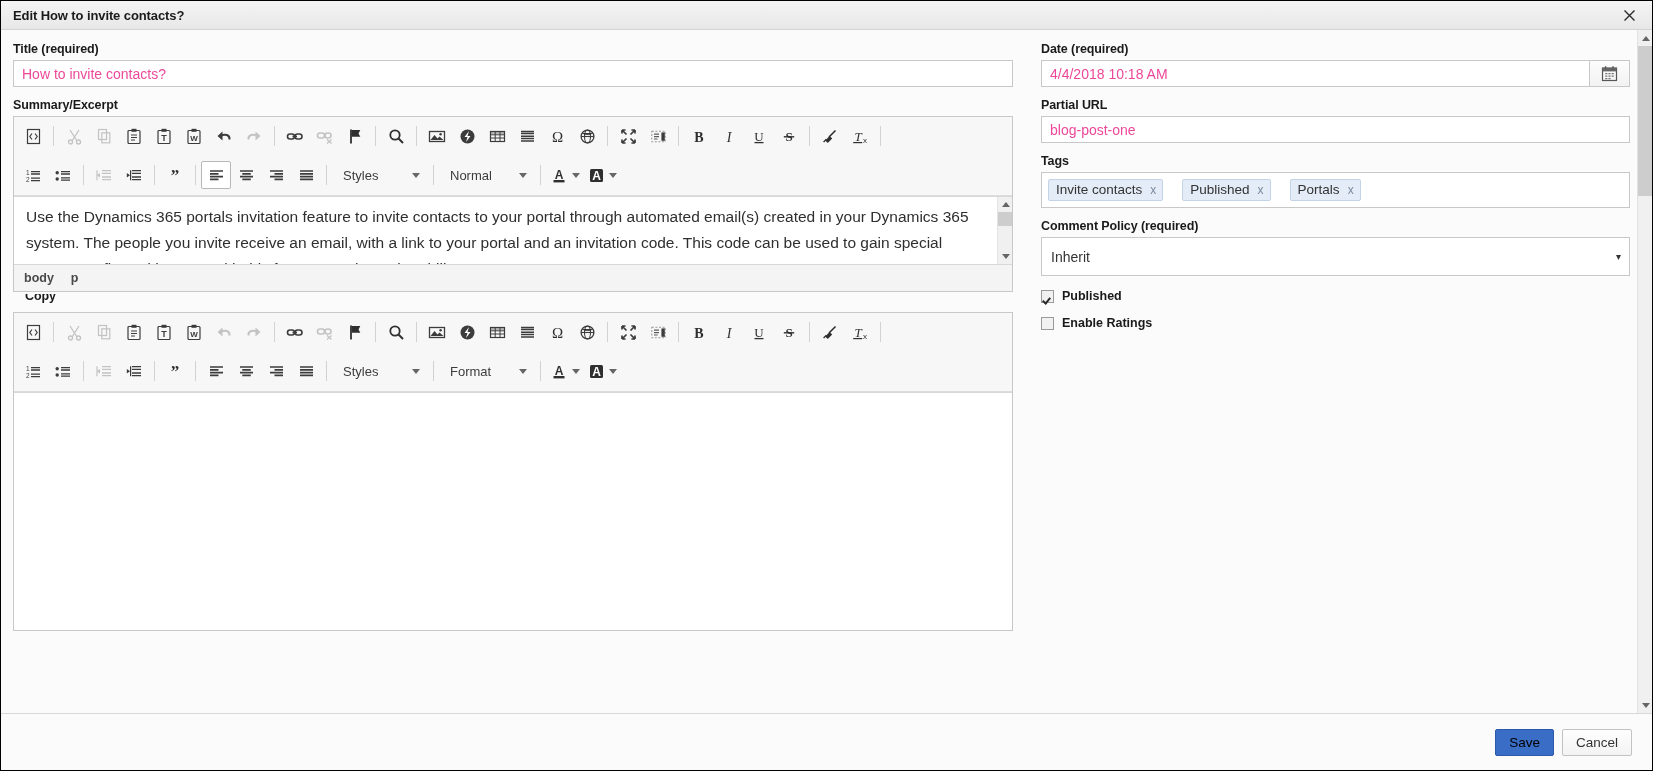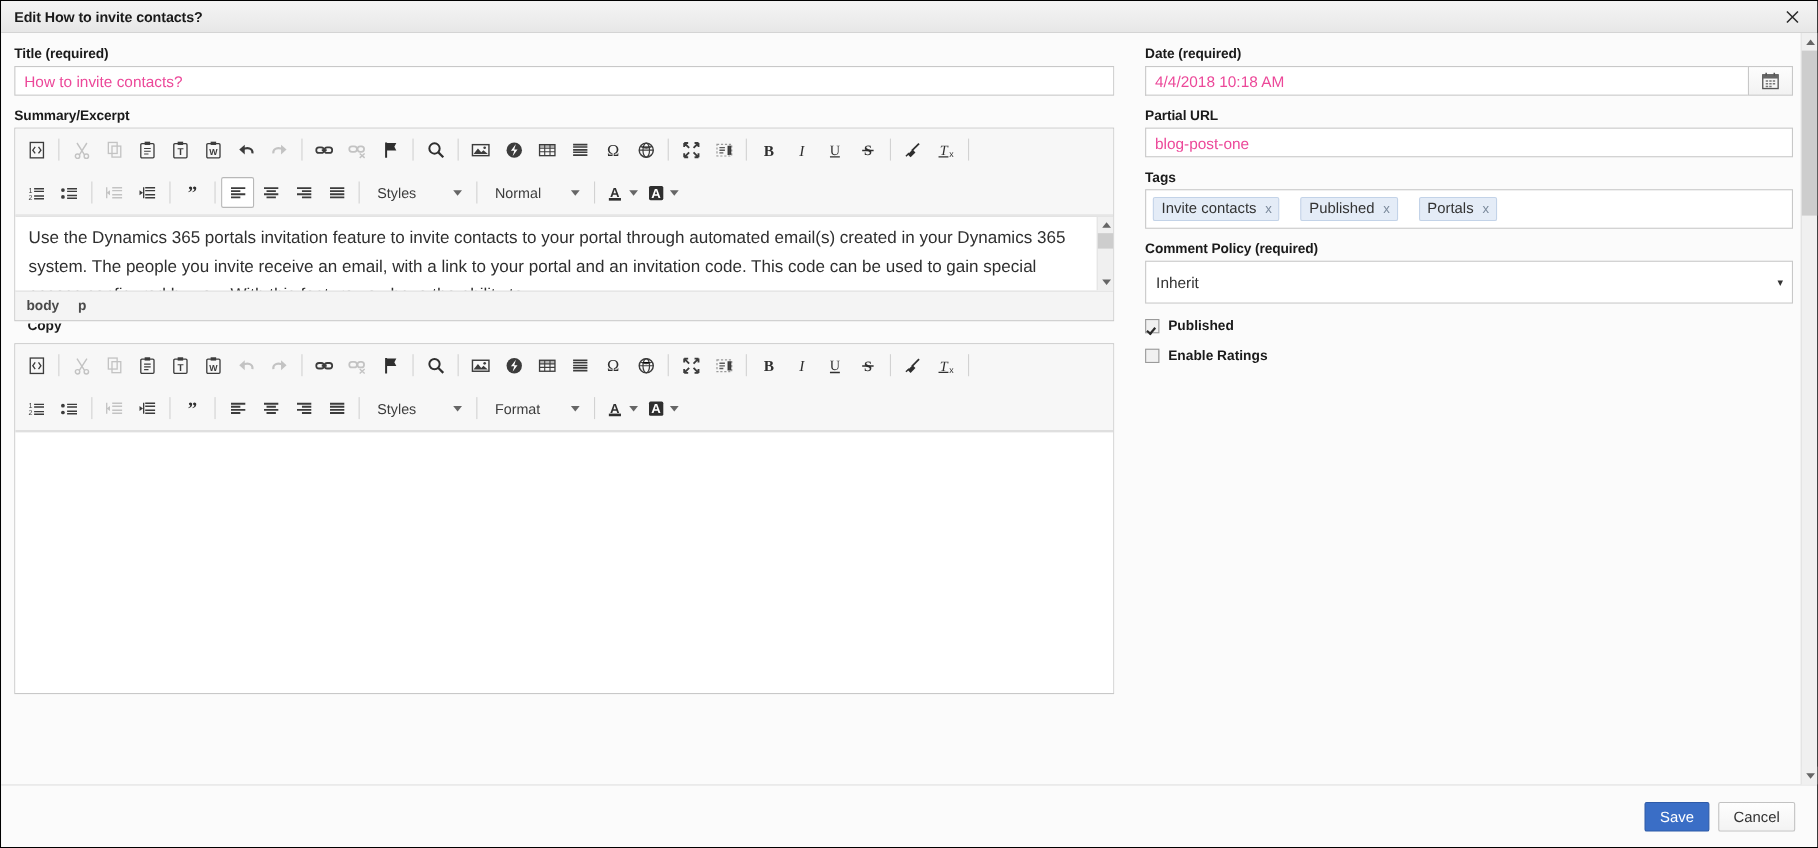--- a/index.html
+++ b/index.html
@@ -339,21 +339,21 @@
     padding: 0 13px;
     font-size: 13.5px;
     font-family: "Liberation Sans", sans-serif;
     border-radius: 2px;
     cursor: pointer;
     display: flex; align-items: center; justify-content: center;
   }
   .btn-primary {
     background: #3a6ec6;
     border: 1px solid #2d5aa8;
-    color: #ffffff;
+    color: #000000;
   }
   .btn-default {
     background: linear-gradient(to bottom, #fefefe, #f3f3f3);
     border: 1px solid #c2c2c2;
     color: #333;
   }
 </style>
 </head>
 <body>
 

